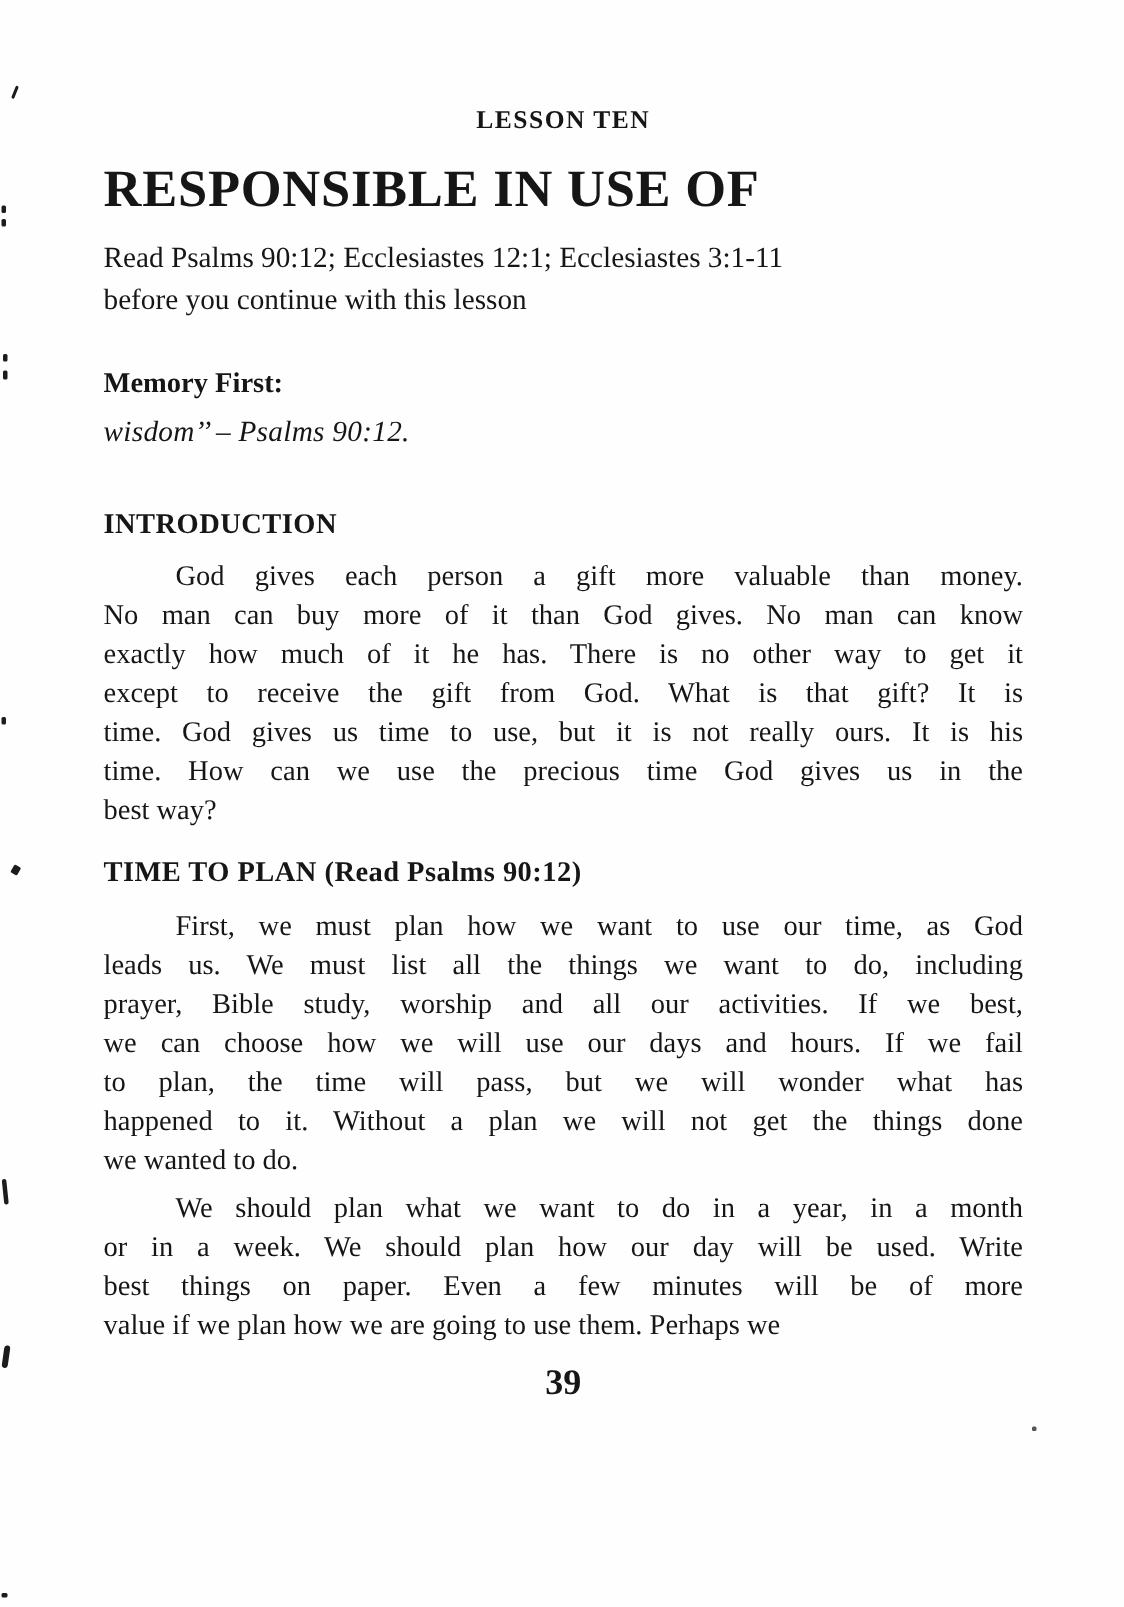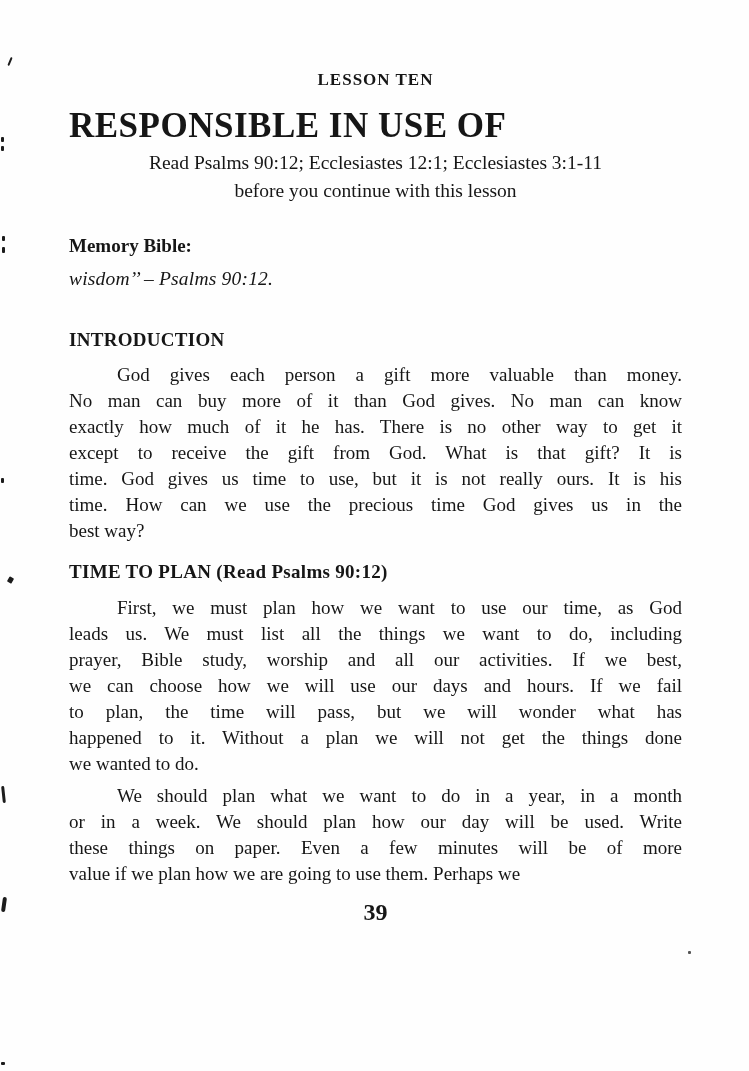--- a/index.html
+++ b/index.html
@@ -35,24 +35,23 @@
   }
   .title{
     text-align:left;
     font-weight:bold;
     font-size:35px;
     line-height:39px;
     letter-spacing:0.5px;
     margin-top:16px;
   }
   .read-note{
-    text-align:center;
     font-size:19.5px;
     line-height:28px;
-    margin-top:4px;
+    margin-top:14px;
   }
   .mv-heading{
     font-weight:bold;
     font-size:19px;
     line-height:24px;
     margin-top:29px;
   }
   .verse{
     font-style:italic;
     font-size:19.5px;
@@ -122,21 +121,21 @@
 
     <div class="title">
       <div>RESPONSIBLE IN USE OF</div>
     </div>
 
     <div class="read-note">
       <div>Read Psalms 90:12; Ecclesiastes 12:1; Ecclesiastes 3:1-11</div>
       <div>before you continue with this lesson</div>
     </div>
 
-    <div class="mv-heading">Memory Bible:</div>
+    <div class="mv-heading">Memory First:</div>
 
     <div class="verse">
         <div class="line last">wisdom’’ – Psalms 90:12.</div>
       </div>
 
     <div class="sec-heading intro">INTRODUCTION</div>
 
     <div class="para p1">
         <div class="line first">God gives each person a gift more valuable than money.</div>
         <div class="line">No man can buy more of it than God gives. No man can know</div>
@@ -155,21 +154,21 @@
         <div class="line">prayer, Bible study, worship and all our activities. If we best,</div>
         <div class="line">we can choose how we will use our days and hours. If we fail</div>
         <div class="line">to plan, the time will pass, but we will wonder what has</div>
         <div class="line">happened to it. Without a plan we will not get the things done</div>
         <div class="line last">we wanted to do.</div>
       </div>
 
     <div class="para p3">
         <div class="line first">We should plan what we want to do in a year, in a month</div>
         <div class="line">or in a week. We should plan how our day will be used. Write</div>
-        <div class="line">these things on paper. Even a few minutes will be of more</div>
+        <div class="line">best things on paper. Even a few minutes will be of more</div>
         <div class="line last">value if we plan how we are going to use them. Perhaps we</div>
       </div>
 
     <div class="page-number">39</div>
 
   </div>
 
   <div class="artifact a1"></div>
   <div class="artifact a2"></div>
   <div class="artifact a3"></div>

